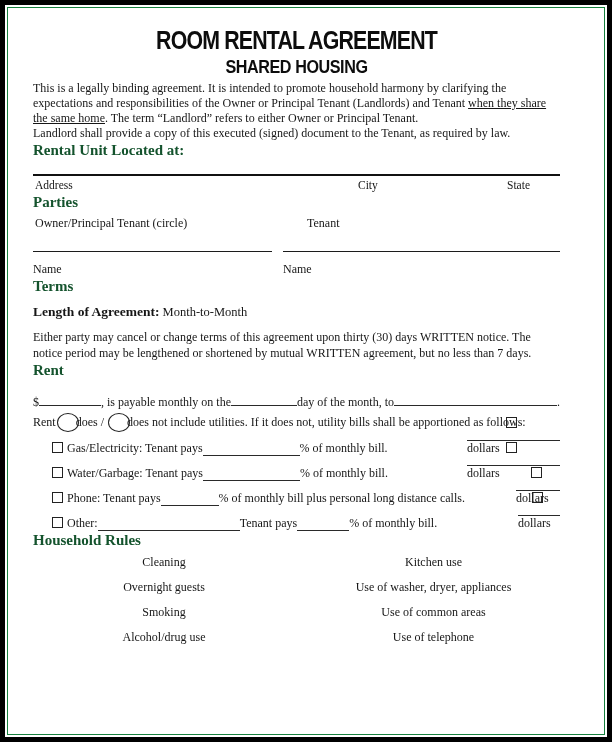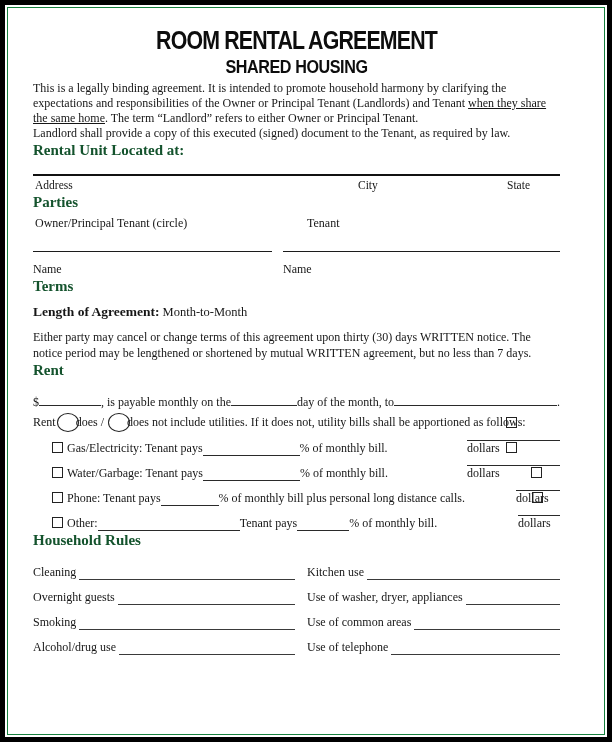--- a/index.html
+++ b/index.html
@@ -91,21 +91,21 @@
     align-self:center;
   }
   .trail { margin-left:auto; display:flex; align-items:baseline;flex-direction:column; }
   .trail .cb { align-self:center; }
   .sec-house { margin-top:16px; }
   .rules {
     display:grid; grid-template-columns:262px 1fr;
     grid-template-rows:repeat(4,25px); grid-auto-flow:column;
     column-gap:12px; margin-top:6px; font-size:12px;
   }
-  .rule { display:flex; align-items:flex-end; }
+  .rule { display:flex; align-items:center;flex-direction:column; }
   .rule .lead { flex:1; border-bottom:1.6px solid #3a3a3a; margin-left:3px; height:10px; }
   .sp { white-space:pre; }
 </style>
 </head>
 <body>
 
 <div class="page">
   <div class="inner">
 
     <h1 class="title">ROOM RENTAL AGREEMENT</h1>

